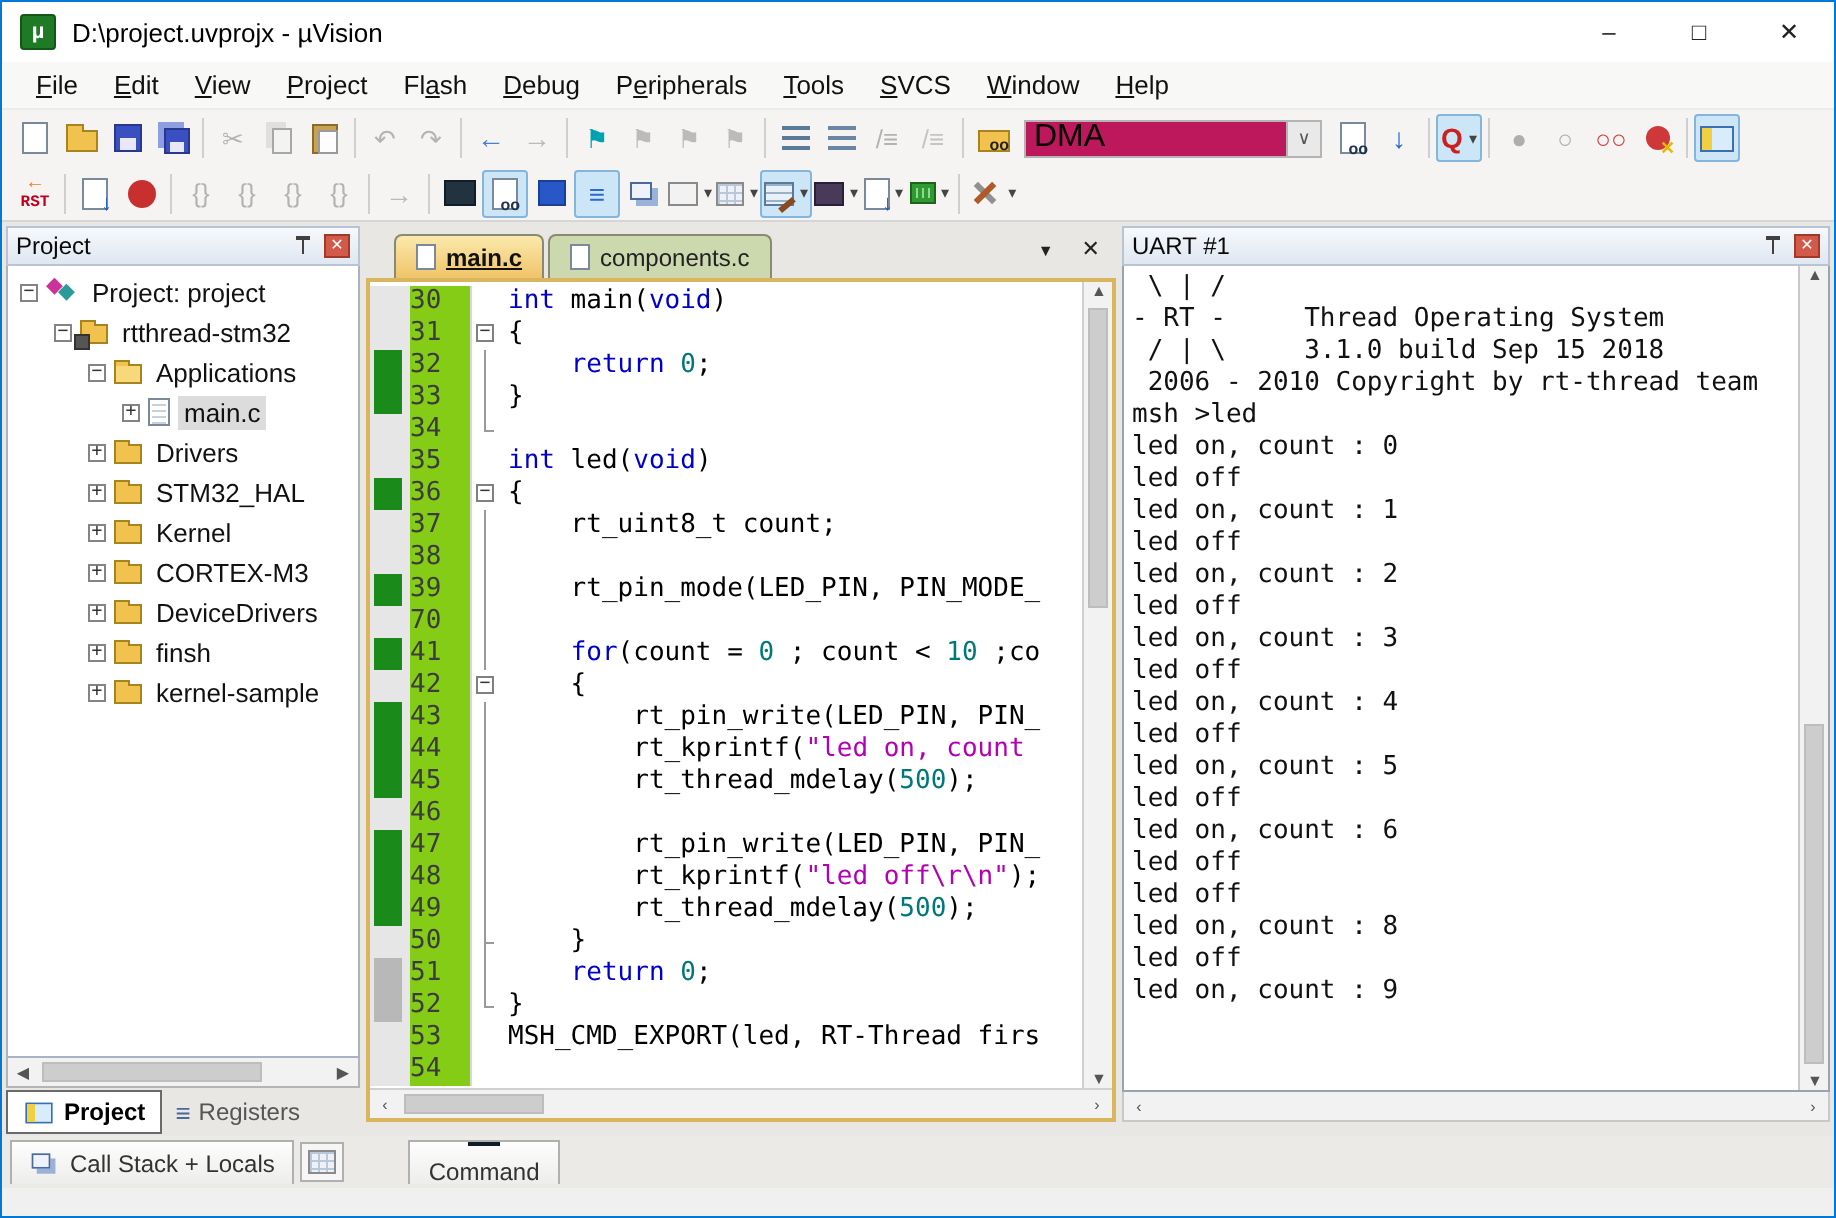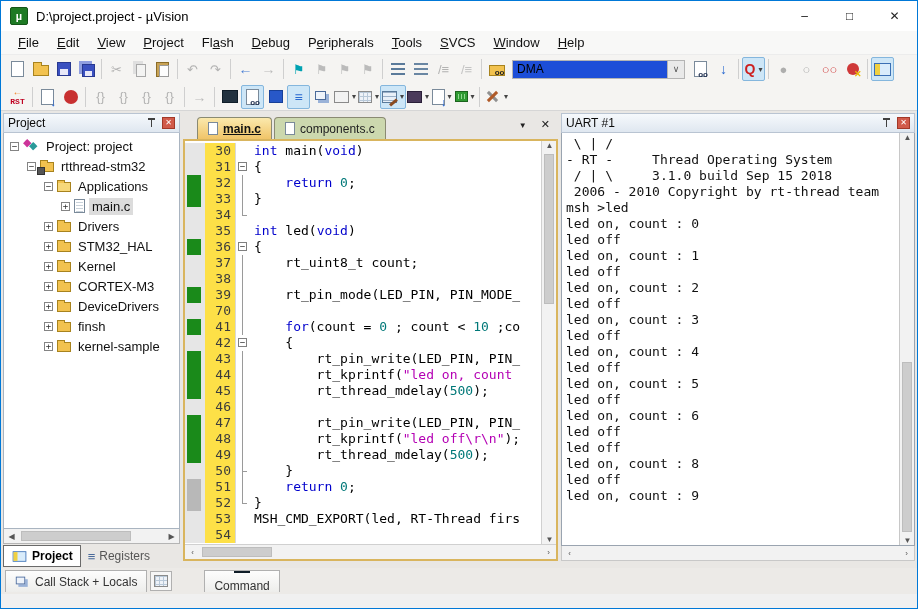--- a/index.html
+++ b/index.html
@@ -20,22 +20,22 @@
   .tb{height:28px;background:#f5f4f2;display:flex;align-items:center;padding-left:5px;}
   #tb2{border-bottom:1px solid #d6d6d6;}
   .tsep{width:1px;height:20px;background:#cfcfcf;margin:0 3px;}
   .tbtn{height:24px;min-width:23px;display:flex;align-items:center;justify-content:center;padding:0 1px;position:relative;}
   .tbtn.hl{background:#cde6f7;border:1px solid #84b6dd;border-radius:2px;}
   .tbtn.dis{opacity:.85;}
   .tbtn .g{font-size:13px;line-height:1;}
   .tbtn .g.b{font-weight:bold;font-size:14px;}
   .dd{font-size:8px;color:#444;margin-left:3px;}
   .combo{display:flex;align-items:center;margin:0 4px;}
-  .combo input{width:156px;height:19px;border:1px solid #b4b4b4;background:#1d4ed8;font-family:"Liberation Sans",sans-serif;
-               font-size:12px;padding:0 4px;color:#000;}
+  .combo input{width:132px;height:19px;border:1px solid #b4b4b4;background:#be185d;font-family:"Liberation Sans",sans-serif;
+               font-size:16px;padding:0 4px;color:#000;}
   .cdd{width:17px;height:19px;background:#e9e9e9;border:1px solid #b4b4b4;border-left:none;text-align:center;
        line-height:17px;font-size:9px;color:#555;}
   
   .shape{position:relative;display:inline-block;}
   .s-page{width:13px;height:16px;background:#fff;border:1px solid #7a8a9a;}
   .s-folder{width:16px;height:11px;background:#f2c24f;border:1px solid #a8831e;position:relative;margin-top:3px;}
   .s-folder::before{content:"";position:absolute;top:-4px;left:-1px;width:7px;height:3px;background:#f2c24f;border:1px solid #a8831e;border-bottom:none;}
   .s-floppy{width:14px;height:14px;background:#3a50c0;border:1px solid #283890;position:relative;}
   .s-floppy::after{content:"";position:absolute;left:2px;bottom:0;width:8px;height:6px;background:#e8e8f8;}
   .s-floppy2{width:13px;height:13px;background:#3a50c0;border:1px solid #283890;box-shadow:-3px -3px 0 0 #8f9ee0;position:relative;margin:3px 0 0 3px;}
@@ -128,21 +128,21 @@
   .etab .mini{width:10px;height:13px;background:#fff;border:1px solid #7a8a9a;}
   .tabctl{position:absolute;right:8px;top:5px;display:flex;gap:14px;font-size:11px;color:#222;}
   .edbox{flex:1;border:2px solid #d9b55e;background:#fff;display:flex;flex-direction:column;overflow:hidden;}
   .edmain{flex:1;display:flex;overflow:hidden;}
   .codearea{flex:1;overflow:hidden;font-family:"DejaVu Sans Mono",monospace;font-size:13px;line-height:16px;padding-top:2px;}
   .cl{height:16px;display:flex;white-space:pre;}
   .mg{width:20px;flex:none;background:#e6e6e6;position:relative;}
   .mg.g::after,.mg.x::after{content:"";position:absolute;left:2px;top:0;width:14px;height:16px;}
   .mg.g::after{background:#1a8a1a;}
   .mg.x::after{background:#b8b8b8;}
-  .ln{width:30px;flex:none;background:#fde047;color:#3c3c3c;text-align:right;padding-right:4px;}
+  .ln{width:30px;flex:none;background:#84cc16;color:#3c3c3c;padding-right:4px;}
   .fd{width:13px;flex:none;position:relative;border-left:1px solid #d8d8d8;}
   .fbox{position:absolute;left:2px;top:3px;width:9px;height:9px;border:1px solid #808080;background:#fff;
         font-size:9px;line-height:7px;text-align:center;color:#333;}
   .fv{position:absolute;left:6px;top:0;width:1px;height:16px;background:#9a9a9a;}
   .fe{position:absolute;left:6px;top:0;width:5px;height:9px;border-left:1px solid #9a9a9a;border-bottom:1px solid #9a9a9a;}
   .fm{position:absolute;left:6px;top:0;width:1px;height:16px;background:#9a9a9a;}
   .fm::after{content:"";position:absolute;left:1px;top:8px;width:4px;height:1px;background:#9a9a9a;}
   .ct{margin:0;padding-left:6px;font:inherit;}
   .c-kw{color:#0000cc;}
   .c-num{color:#007878;}
@@ -172,21 +172,21 @@
      radial-gradient(circle at 3px 9px,#b0b0b0 1px,transparent 1.4px),
      radial-gradient(circle at 8px 9px,#b0b0b0 1px,transparent 1.4px),
      radial-gradient(circle at 8px 4px,#b0b0b0 1px,transparent 1.4px);}
 </style>
 </head>
 <body>
 
 <div class="win">
   <div class="titlebar">
     <div class="appicon">µ</div>
-    <div class="wtitle">D:\project.project - µVision</div>
+    <div class="wtitle">D:\project.uvprojx - µVision</div>
     <div class="capbtn">–</div>
     <div class="capbtn">□</div>
     <div class="capbtn">✕</div>
   </div>
   <div class="menubar" id="menubar">
       <div class="mi"><u>F</u>ile</div>
       <div class="mi"><u>E</u>dit</div>
       <div class="mi"><u>V</u>iew</div>
       <div class="mi"><u>P</u>roject</div>
       <div class="mi">Fl<u>a</u>sh</div>

